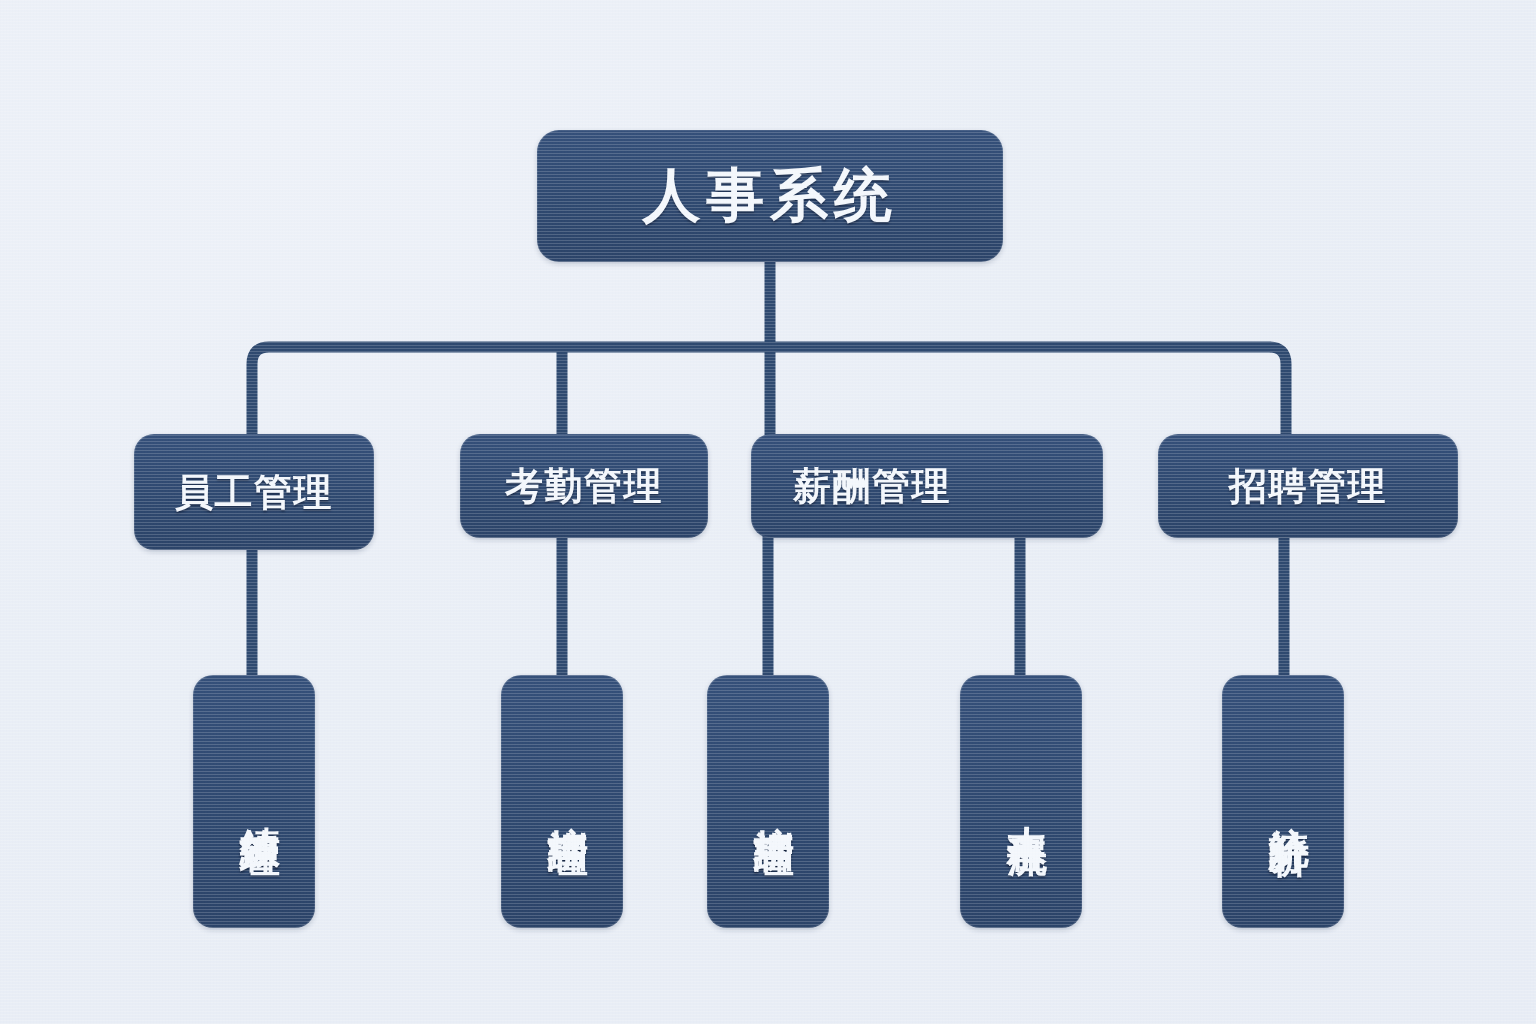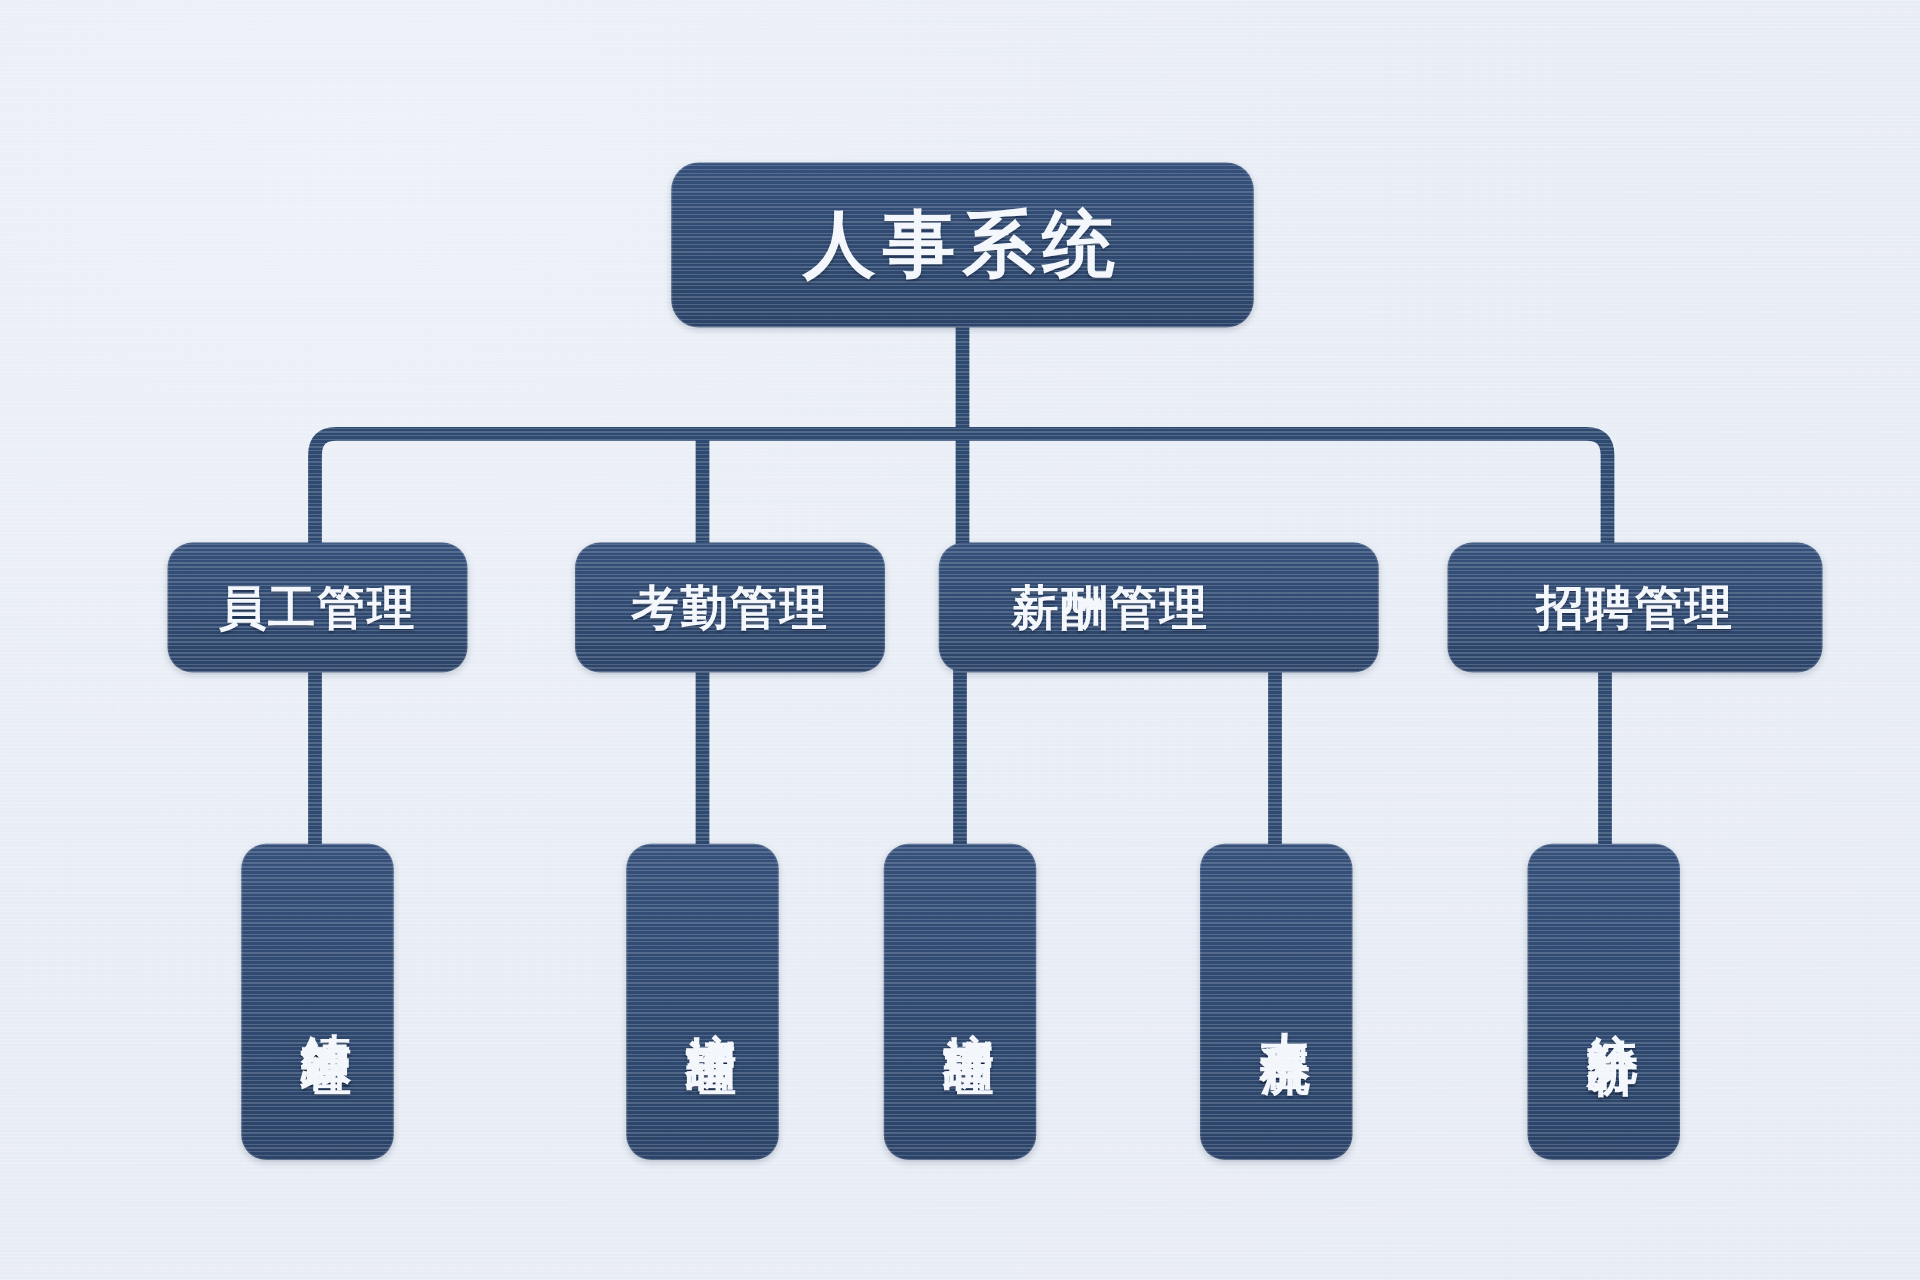--- a/index.html
+++ b/index.html
@@ -68,21 +68,21 @@
 
   .node-l2 {
     font-size: 38px;
     font-weight: 700;
     border-radius: 20px;
   }
 
   
   .node-l2.wide {
     justify-content: flex-start;
-    padding-left: 58px;
+    padding-left: 42px;
   }
 
   .node-leaf {
     font-size: 40px;
     font-weight: 700;
     border-radius: 20px;
     writing-mode: vertical-rl;
     text-orientation: upright;
     letter-spacing: .10em;
     align-items: center;
@@ -108,21 +108,21 @@
       <path d="M252,534 L252,682"></path>
       <path d="M562,534 L562,682"></path>
       <path d="M768,534 L768,682"></path>
       <path d="M1020,534 L1020,682"></path>
       <path d="M1284,534 L1284,682"></path>
     </g>
   </svg>
 
   <div class="node node-root" style="left:537px; top:130px; width:466px; height:132px;">人事系统</div>
 
-  <div class="node node-l2" style="left:134px; top:434px; width:240px; height:104px;">員工管理</div>
+  <div class="node node-l2" style="left:134px; top:434px; width:240px; height:116px;">員工管理</div>
 
   <div class="node node-l2" style="left:460px; top:434px; width:248px; height:104px;">考勤管理</div>
 
   <div class="node node-l2 wide" style="left:751px; top:434px; width:352px; height:104px;">薪酬管理</div>
 
   <div class="node node-l2" style="left:1158px; top:434px; width:300px; height:104px;">招聘管理</div>
 
   <div class="node node-leaf" style="left:193px; top:675px; width:122px; height:253px;">績效管理</div>
 
   <div class="node node-leaf" style="left:501px; top:675px; width:122px; height:253px;">培訓管理</div>

